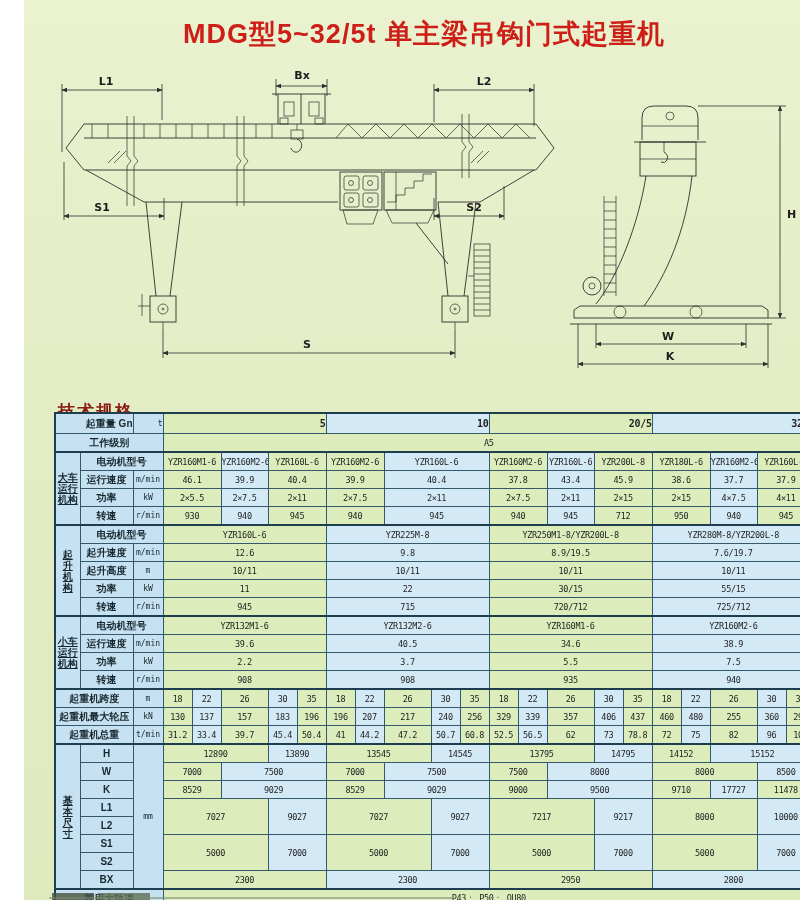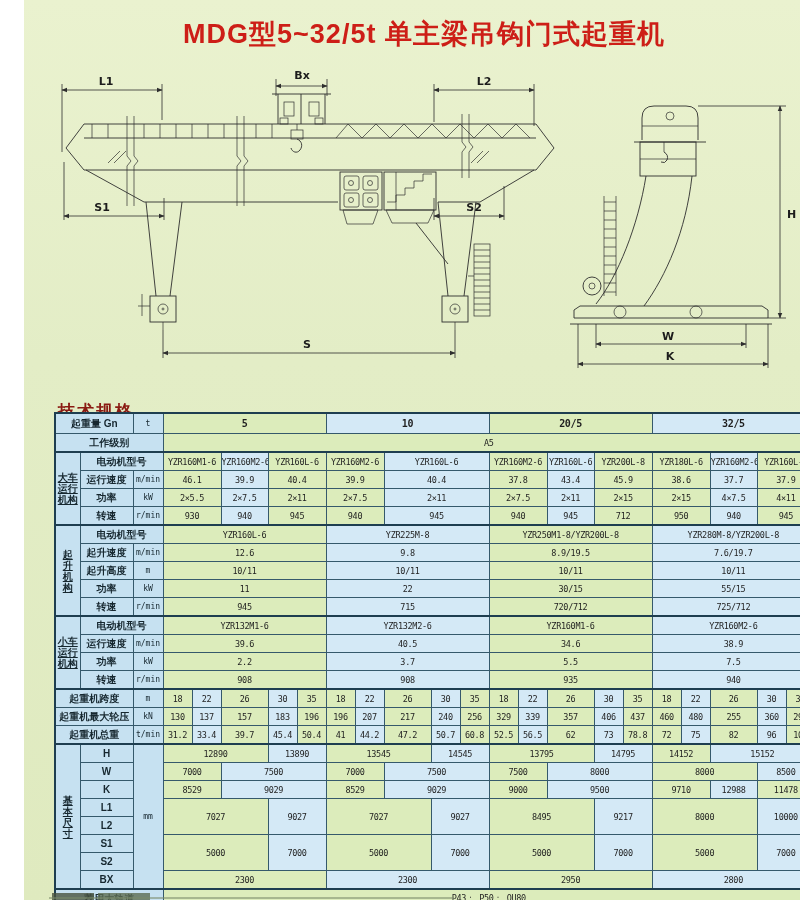--- a/index.html
+++ b/index.html
@@ -13,21 +13,21 @@
   .diagram{position:absolute;left:20px;top:66px;width:762px;height:322px;}
   svg .ln{stroke:#2e2e2e;stroke-width:0.9;fill:none;}
   svg .thin{stroke:#2e2e2e;stroke-width:0.7;fill:none;}
   svg .dim{stroke:#2e2e2e;stroke-width:0.8;fill:none;}
   svg text{font-family:"DejaVu Sans",sans-serif;font-size:11px;font-weight:bold;fill:#1c1c1c;}
   
   table.spec{position:absolute;left:30px;top:412px;width:760px;border-collapse:collapse;
     table-layout:fixed;border:2px solid #1e3e50;}
   table.spec td{border:1px solid #35596b;height:17px;padding:0;text-align:center;
     vertical-align:middle;overflow:hidden;}
-  tr.hd td{height:19px;}
+  tr.hd td{height:19px;text-align:right;}
   tr.hd td.d{font-size:10px;font-weight:bold;}
   td.sec{background:#c6e1f1;font-size:10px;font-weight:bold;color:#16272f;
     white-space:pre-line;line-height:11px;text-decoration:underline;}
   td.lab{background:#c6e1f1;font-size:10px;font-weight:bold;color:#16272f;white-space:nowrap;}
   td.unit{background:#c6e1f1;font-family:"DejaVu Sans Mono",monospace;font-size:8px;
     color:#16272f;border-right-width:2px;border-right-color:#1e3e50;}
   td.br2{border-right-width:2px;border-right-color:#1e3e50;}
   td.d{font-family:"DejaVu Sans Mono",monospace;font-size:8.5px;letter-spacing:-0.3px;
     color:#1f1f1f;white-space:nowrap;}
   td.cg{background:#dcecbb;}
@@ -543,30 +543,30 @@
         </tr>
         <tr>
           <td class="lab" colspan="1">K</td>
           <td class="d cg" colspan="2">8529</td>
           <td class="d cb" colspan="3">9029</td>
           <td class="d cg gs" colspan="2">8529</td>
           <td class="d cb" colspan="3">9029</td>
           <td class="d cg gs" colspan="2">9000</td>
           <td class="d cb" colspan="3">9500</td>
           <td class="d cg gs" colspan="2">9710</td>
-          <td class="d cb" colspan="1">12988</td>
+          <td class="d cb" colspan="1">17727</td>
           <td class="d cg" colspan="2">11478</td>
         </tr>
         <tr>
           <td class="lab" colspan="1">L1</td>
           <td class="d cg" colspan="3" rowspan="2">7027</td>
           <td class="d cb" colspan="2" rowspan="2">9027</td>
           <td class="d cg gs" colspan="3" rowspan="2">7027</td>
           <td class="d cb" colspan="2" rowspan="2">9027</td>
-          <td class="d cg gs" colspan="3" rowspan="2">8495</td>
+          <td class="d cg gs" colspan="3" rowspan="2">7217</td>
           <td class="d cb" colspan="2" rowspan="2">9217</td>
           <td class="d cg gs" colspan="3" rowspan="2">8000</td>
           <td class="d cb" colspan="2" rowspan="2">10000</td>
         </tr>
         <tr>
           <td class="lab" colspan="1">L2</td>
         </tr>
         <tr>
           <td class="lab" colspan="1">S1</td>
           <td class="d cg" colspan="3" rowspan="2">5000</td>

